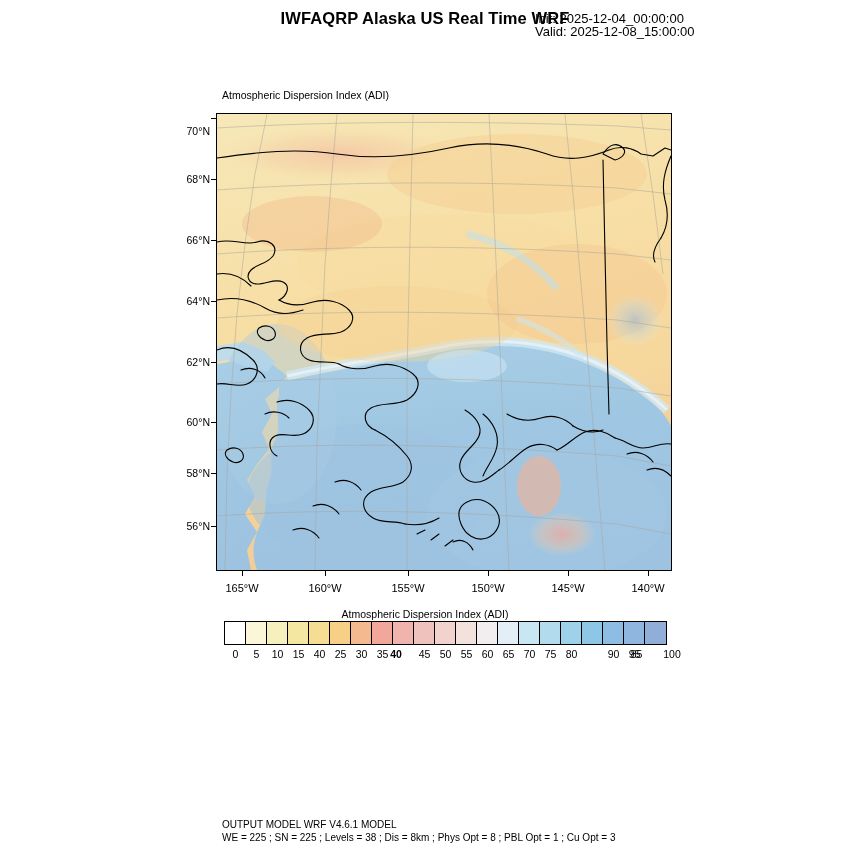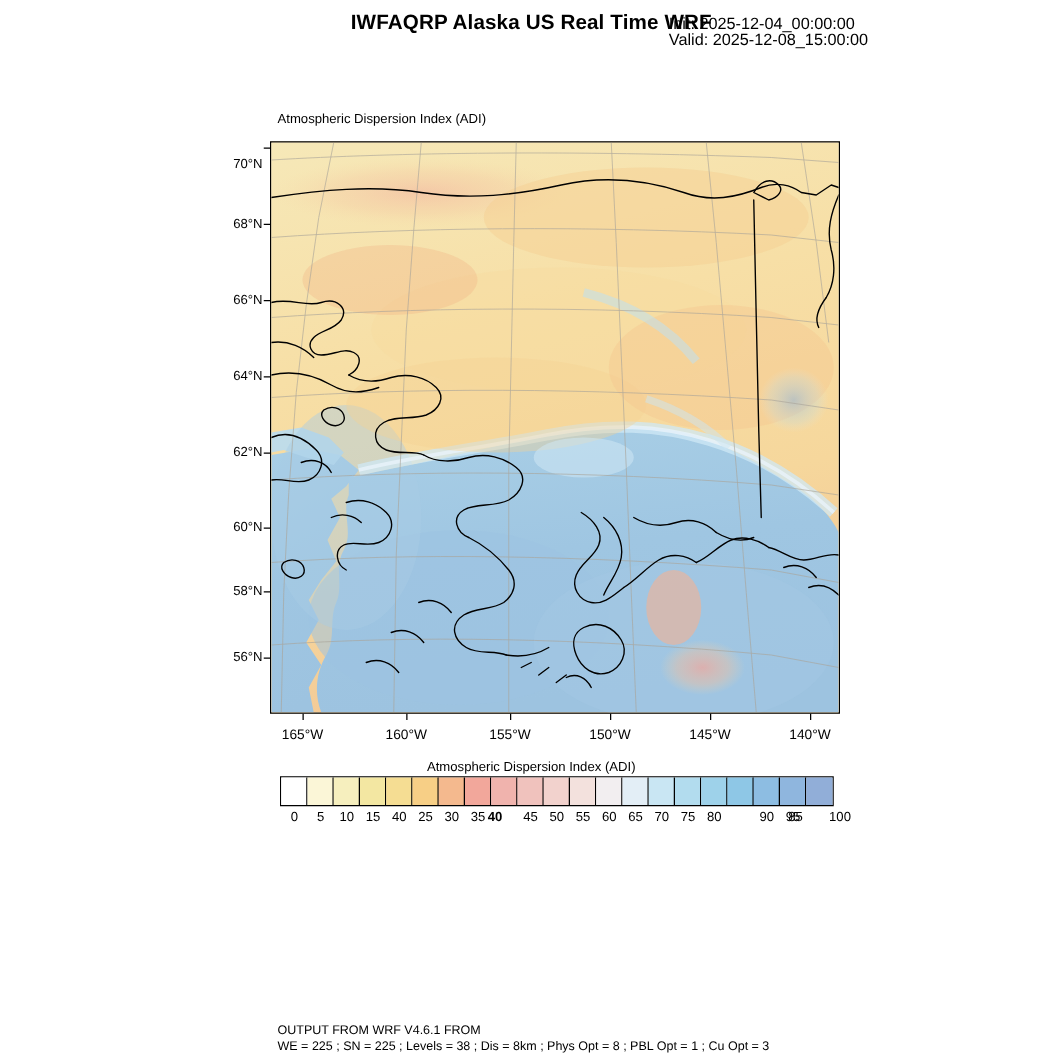--- a/index.html
+++ b/index.html
@@ -390,15 +390,15 @@
     <div class="cbar-tick" style="left: 305.5px;">70</div>
     <div class="cbar-tick" style="left: 326.5px;">75</div>
     <div class="cbar-tick" style="left: 347.5px;">80</div>
     <div class="cbar-tick" style="left: 368.5px; margin-left: 44px;">85</div>
     <div class="cbar-tick" style="left: 389.5px;">90</div>
     <div class="cbar-tick" style="left: 410.5px;">95</div>
     <div class="cbar-tick" style="left: 448px;">100</div>
   </div>
 
 <div class="footer">
-  <div>OUTPUT FROM WRF V4.6.1 FROM</div>
+  <div>OUTPUT MODEL WRF V4.6.1 MODEL</div>
   <div>WE = 225 ; SN = 225 ; Levels = 38 ; Dis = 8km ; Phys Opt = 8 ; PBL Opt = 1 ; Cu Opt = 3</div>
 </div>
 
 </body></html>

